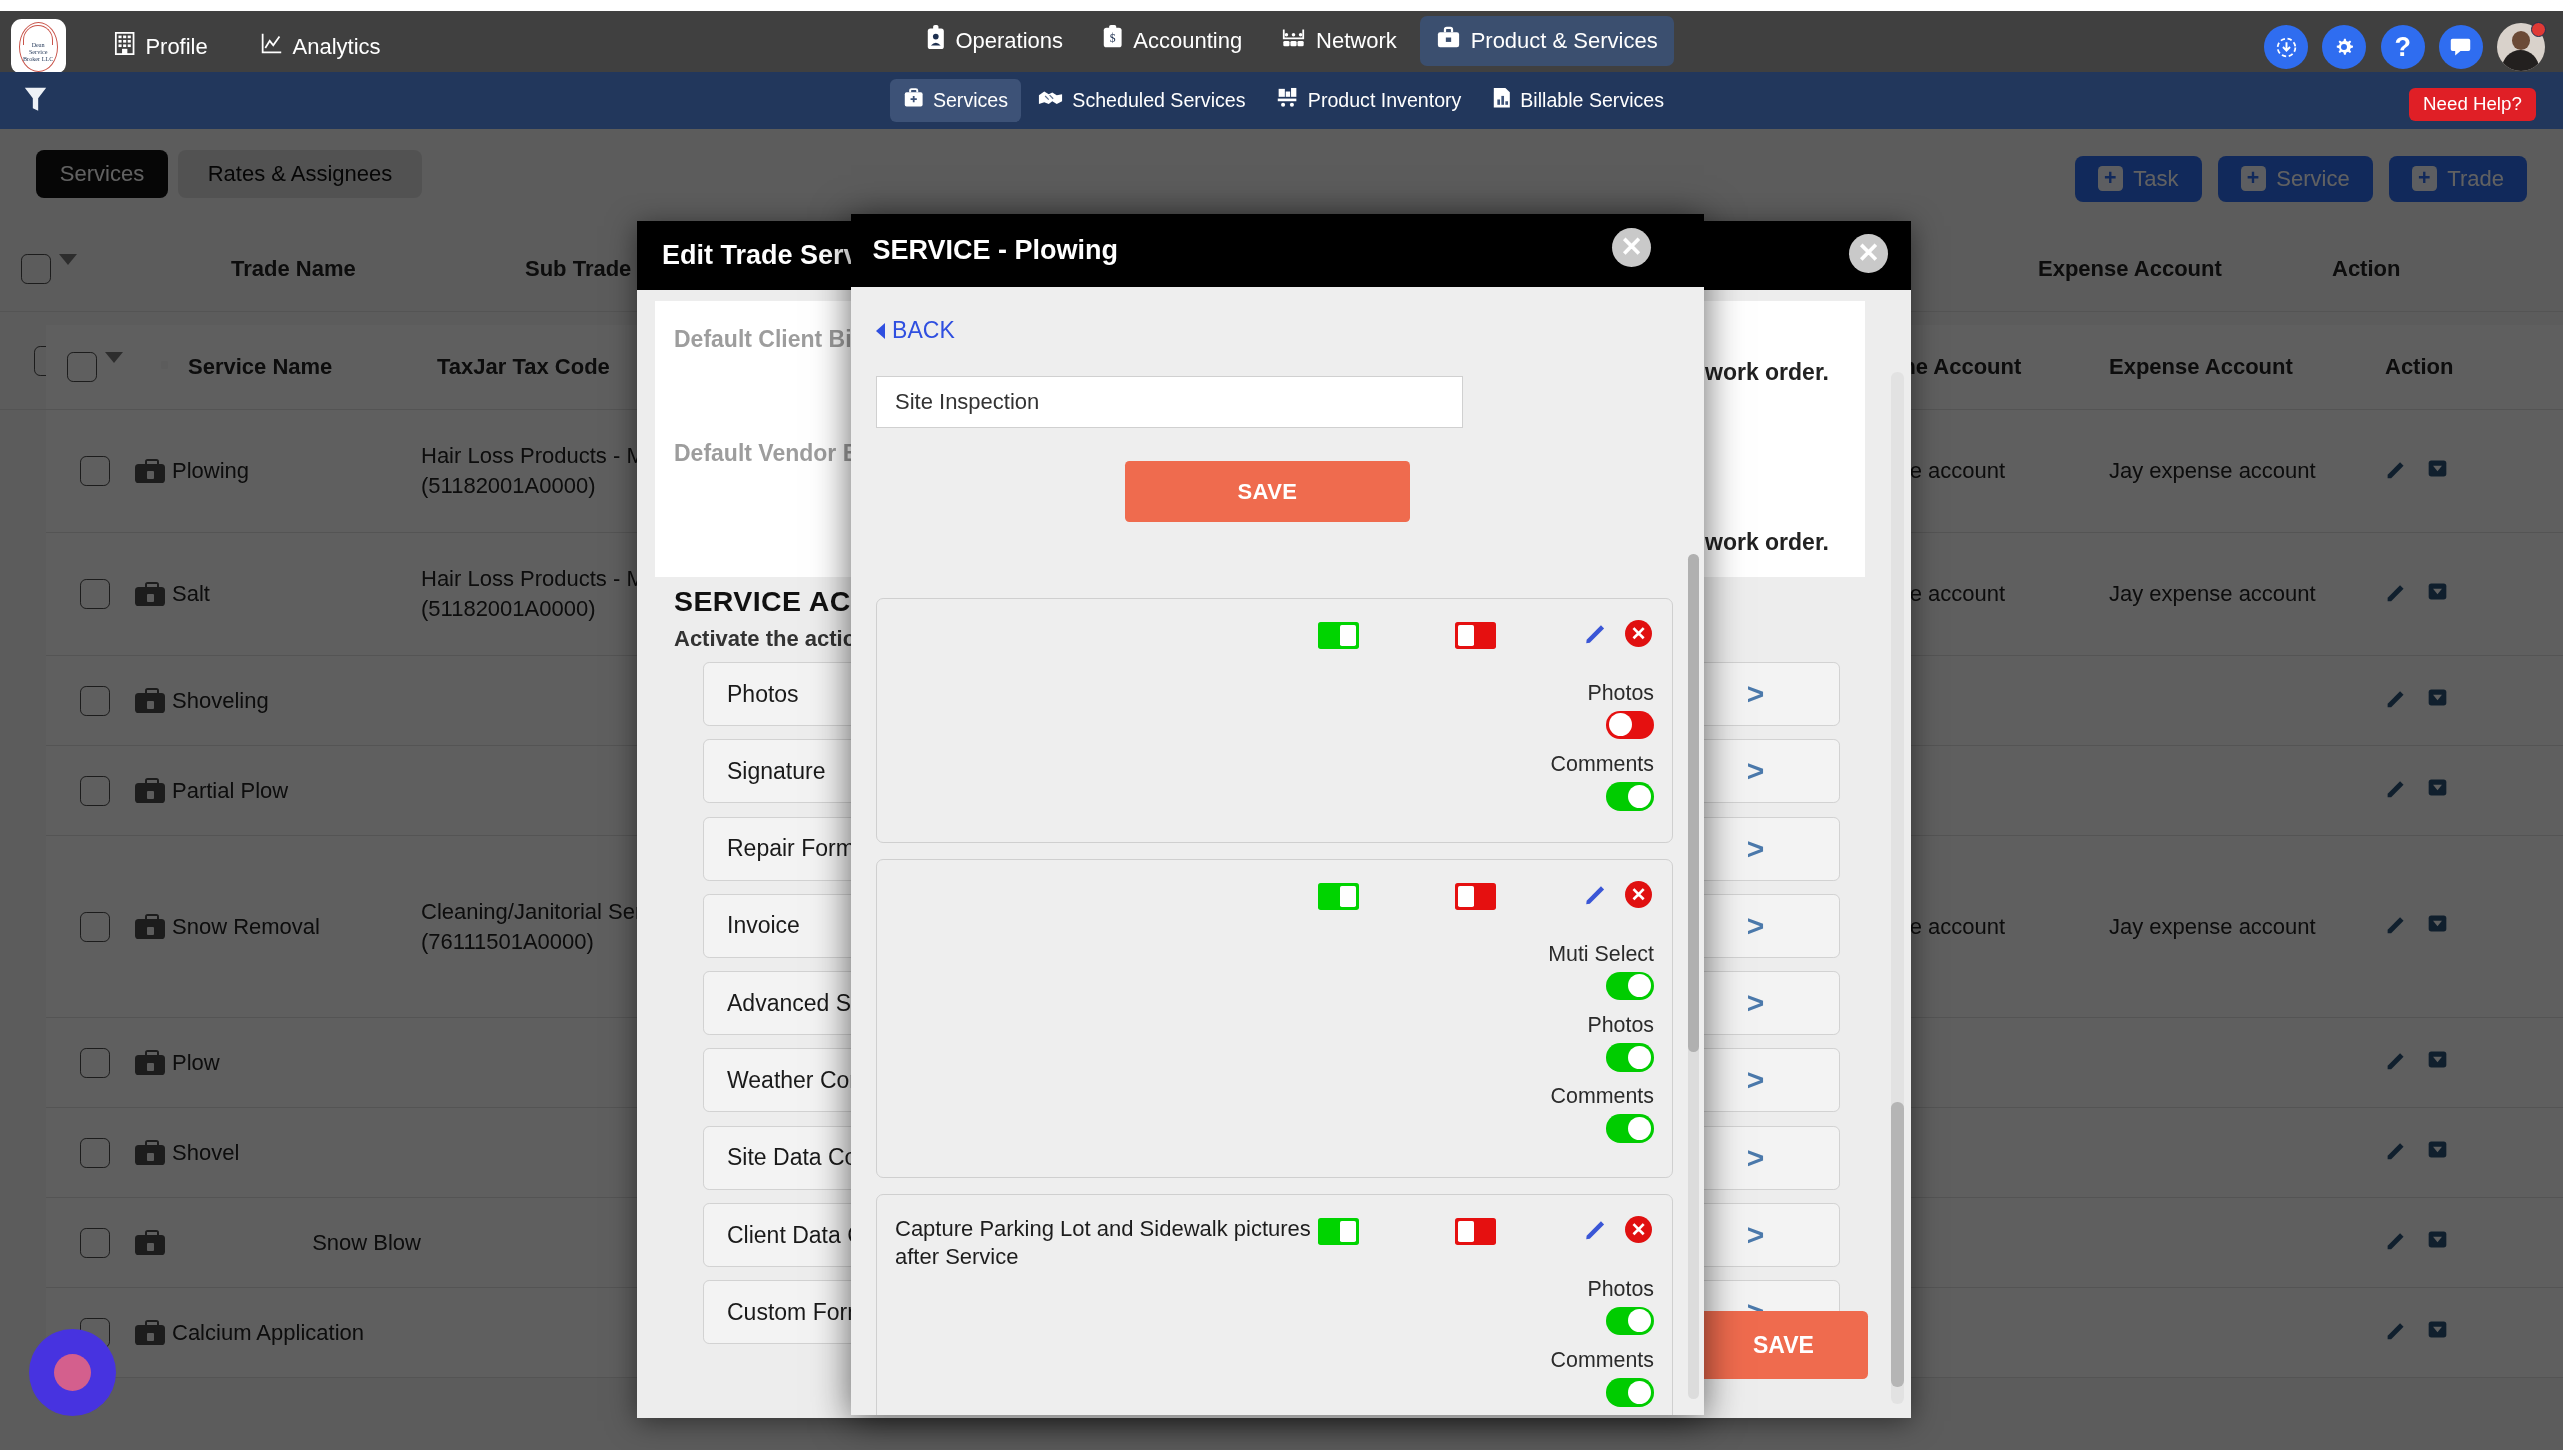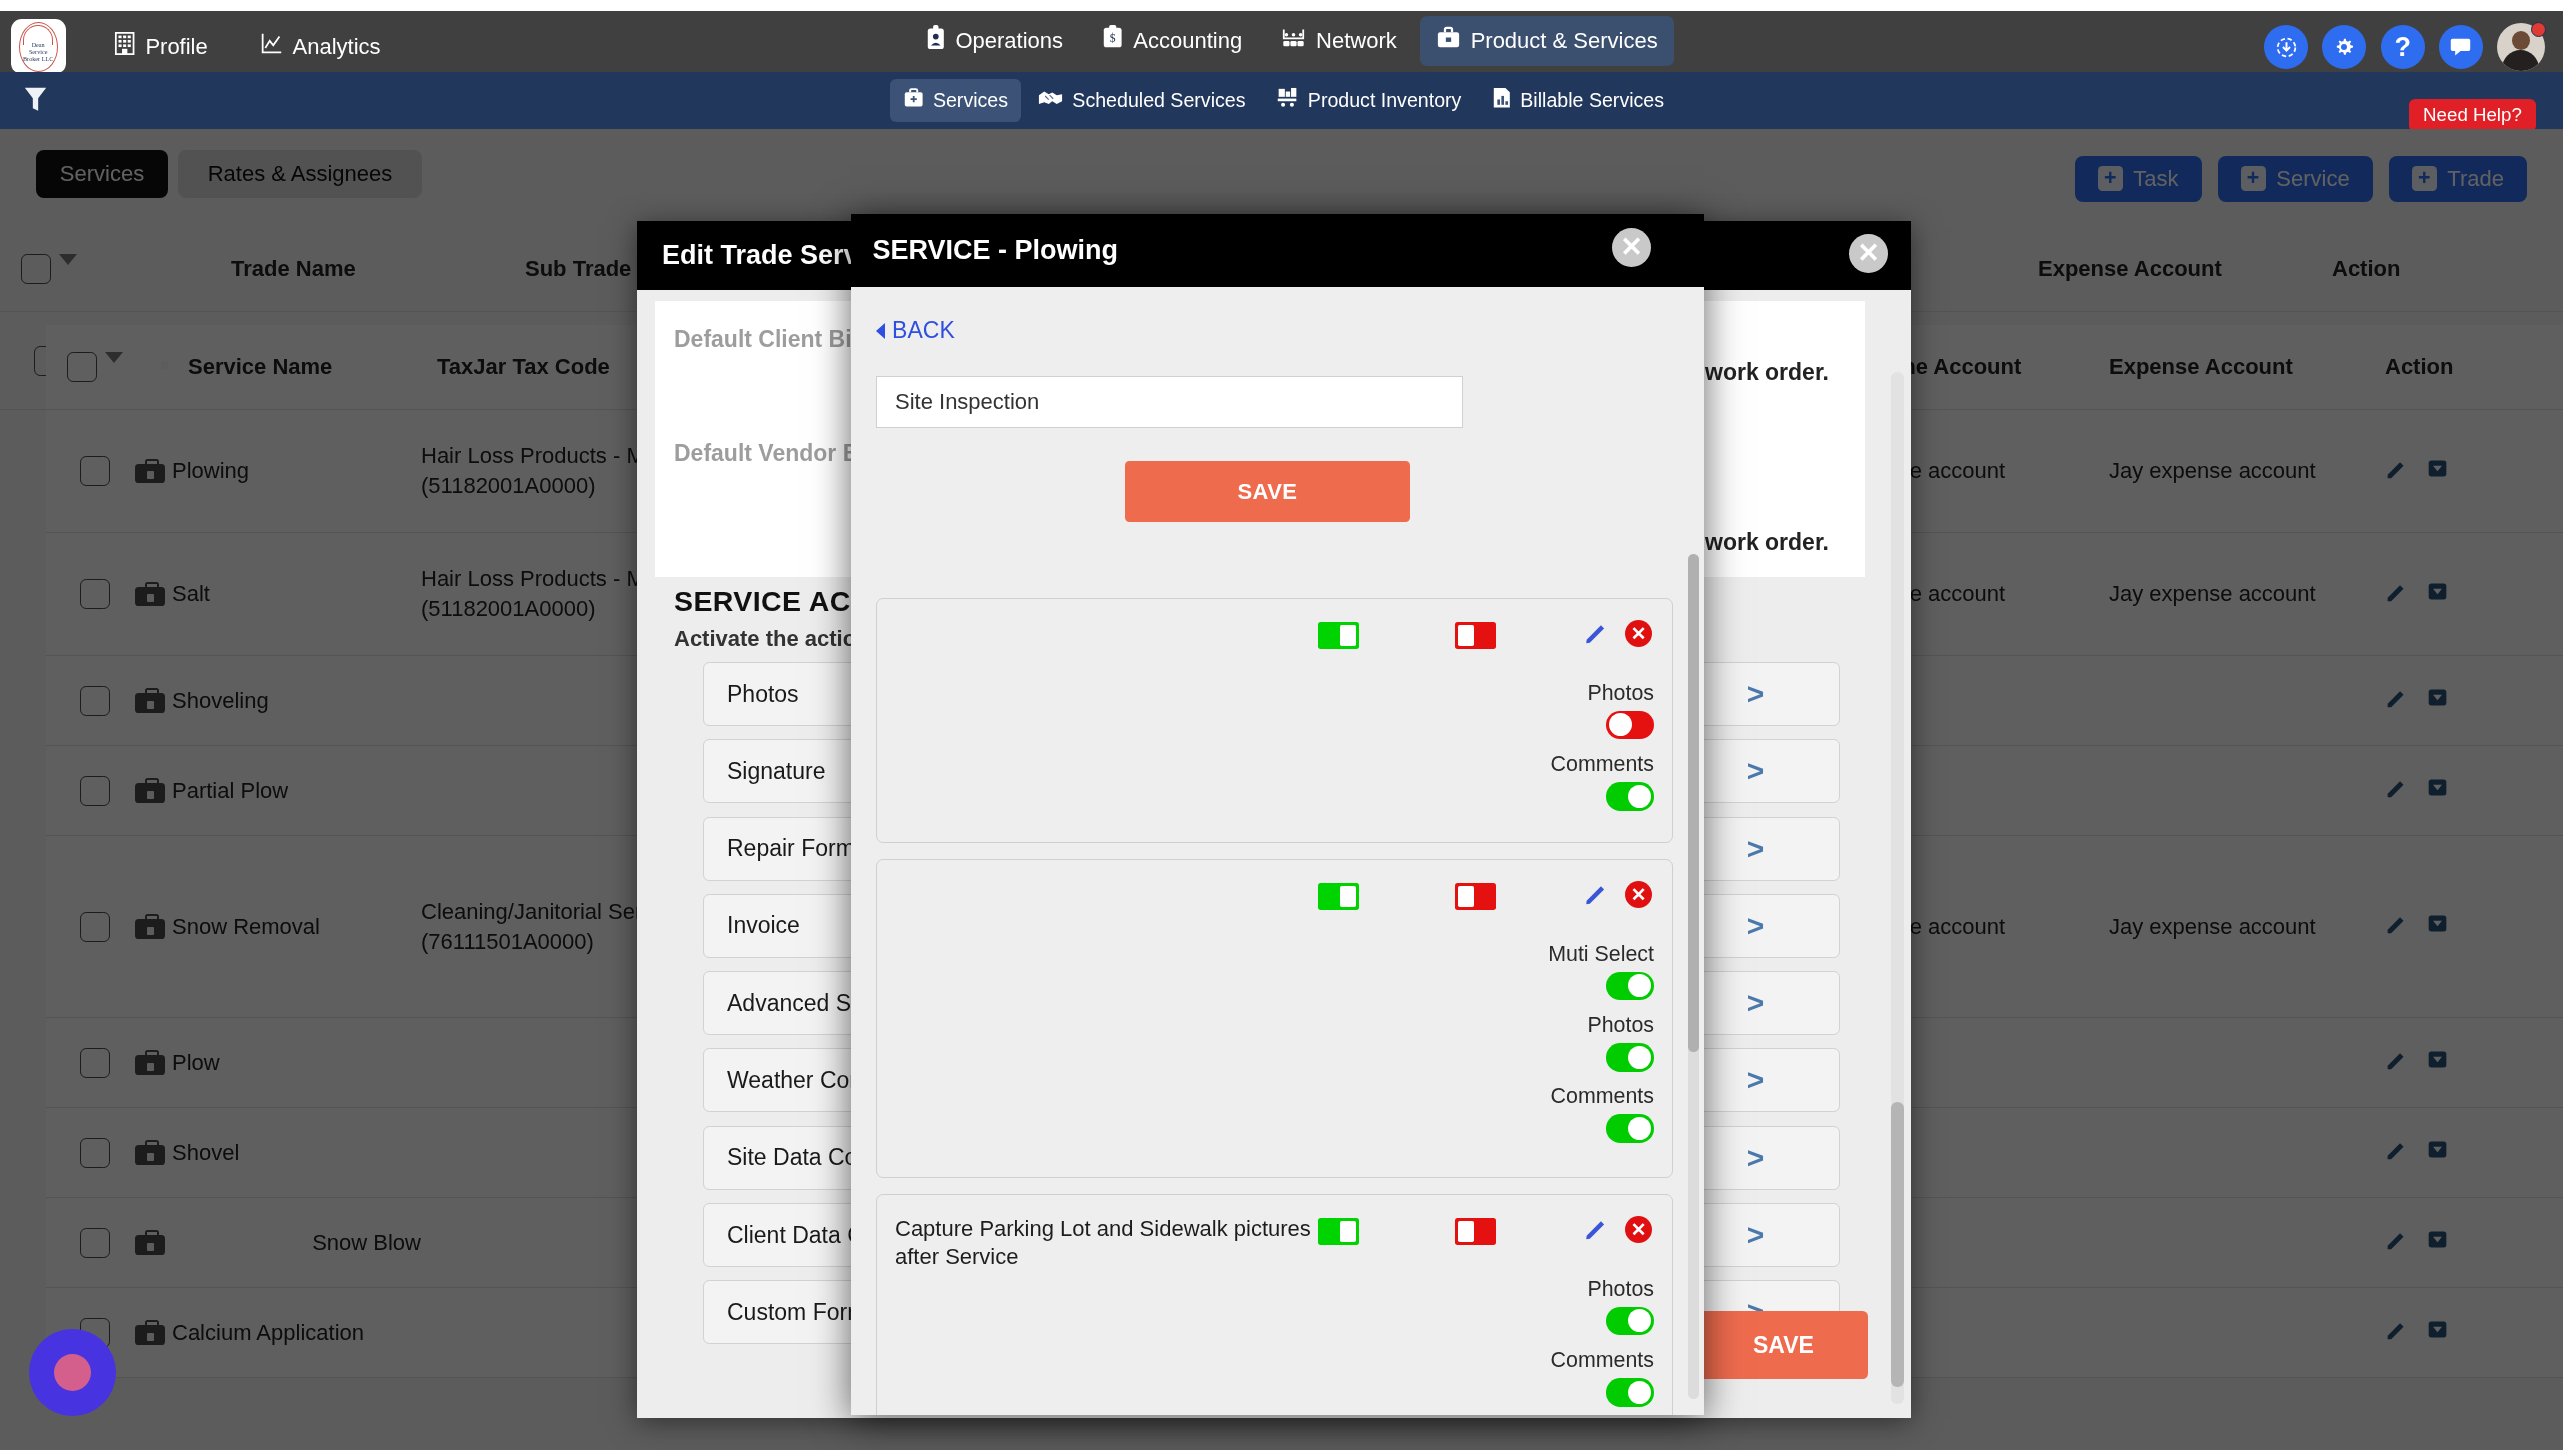--- a/index.html
+++ b/index.html
@@ -84,21 +84,21 @@
   }
   .sub-item {
     display: flex; align-items: center; gap: 9px;
     color: #fff; font-size: 19.6px; padding: 8px 12.5px; border-radius: 6.2px;
     white-space: nowrap;
   }
   .sub-item.active { background: #3d5277; }
   .need-help {
     position: absolute; right: 27px; top: 16px;
     background: #e01f26; color: #fff; font-size: 18.7px;
-    padding: 5.3px 14.2px; border-radius: 6.2px; margin-top: 11px;
+    padding: 5.3px 14.2px; border-radius: 6.2px;
   }
 
   
   .page {
     position: absolute; left: 0; top: 129px; width: 2563px; height: 1322px;
     background: #f1f1f1;
   }
   .dimmer {
     position: absolute; left: 0; top: 129px; width: 2563px; height: 1322px;
     background: rgba(0,0,0,0.62); z-index: 40;

